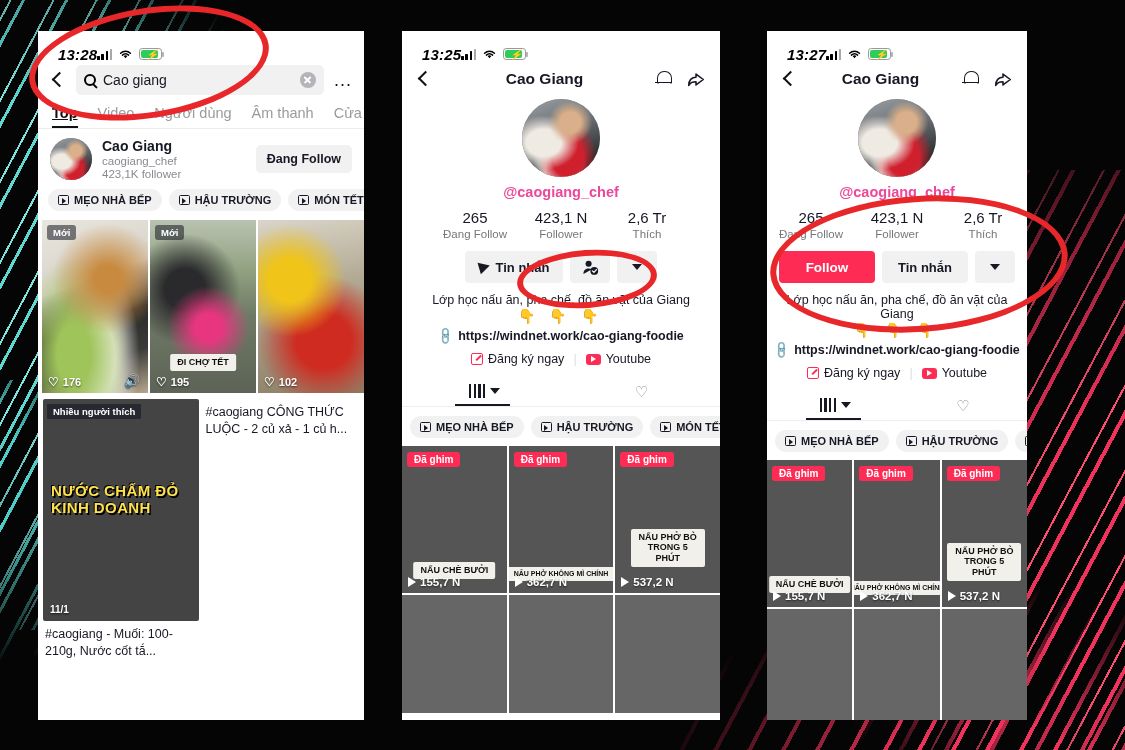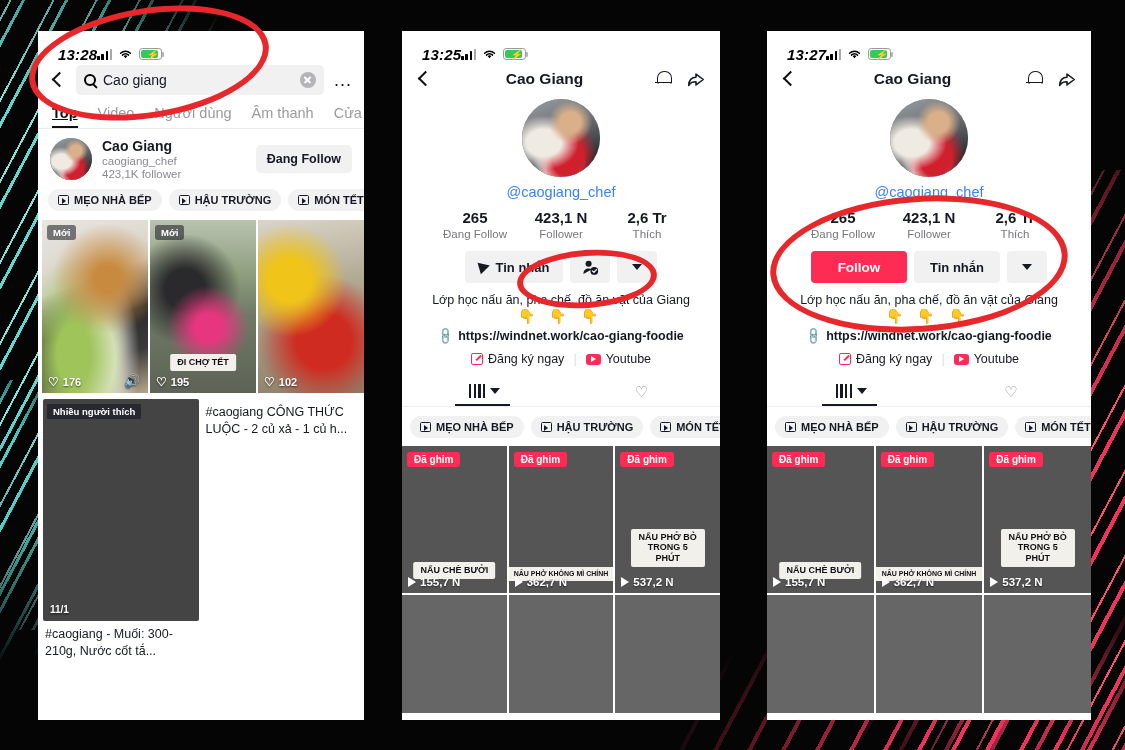--- a/index.html
+++ b/index.html
@@ -67,21 +67,21 @@
   }
 
   
   .phone {
     position: absolute;
     background: #fff;
     overflow: hidden;
   }
   #phone1 { left: 38px;  top: 31px;  width: 326px; height: 689px; }
   #phone2 { left: 402px; top: 31px;  width: 318px; height: 689px; }
-  #phone3 { left: 767px; top: 31px;  width: 324px; height: 689px; }
+  #phone3 { left: 767px; top: 31px;  width: 260px; height: 689px; }
 
   
   .statusbar {
     height: 30px; display: flex; align-items: center;
     justify-content: flex-start; padding: 16px 18px 0 20px; font-style: italic;
   }
   .clock { font-size: 15px; font-weight: 700; color: #000; letter-spacing: .2px; }
   .status-icons { display: flex; align-items: center; gap: 6px; }
   .ico-signal { display: flex; align-items: flex-end; gap: 1.5px; height: 11px; }
   .ico-signal i { width: 2.6px; background: #000; border-radius: .5px; display: block; }
@@ -315,26 +315,26 @@
   }
   .av-art {
     position: absolute; inset: 0;
     background:
       radial-gradient(circle at 62% 30%, #d9b089 0 14%, transparent 30%),
       radial-gradient(ellipse at 28% 56%, #efeae2 0 22%, transparent 44%),
       radial-gradient(ellipse at 58% 74%, #d0202e 0 24%, transparent 46%),
       radial-gradient(ellipse at 48% 92%, #f4f2ee 0 24%, transparent 48%),
       linear-gradient(160deg, #9ba0a4 0%, #6d7176 40%, #2b2d30 78%, #1d1e20 100%);
   }
-  .handle { text-align: center; font-size: 14.5px; font-weight: 400; color: #3b82f6; margin-top: 7px; }
+  .handle { text-align: center; font-size: 14.5px; font-weight: 700; color: #ec4899; margin-top: 7px; }
   .stats {
     display: flex; justify-content: center; gap: 0; margin-top: 9px;
   }
   .stat { width: 86px; text-align: center; }
-  .stat .num { font-size: 15px; font-weight: 700; color: #161823; }
+  .stat .num { font-size: 15px; font-weight: 400; color: #161823; }
   .stat .lbl { font-size: 11.5px; color: #76777c; margin-top: 2px; }
 
   .act-row { display: flex; justify-content: center; gap: 7px; margin-top: 11px; }
   .btn-msg {
     background: #f1f1f2; border-radius: 4px; height: 32px; min-width: 86px;
     display: flex; align-items: center; justify-content: center; gap: 6px;
     font-size: 13px; font-weight: 600; color: #161823; padding: 0 14px; cursor: pointer;
   }
   .btn-follow {
     background: #fe2c55; color: #fff; border-radius: 4px; height: 32px; min-width: 96px;
@@ -527,23 +527,27 @@
           <span class="heart-o">♡</span>
           <span>102</span>
         </div>
       </div>
     </div>
 
     <div class="grid2">
       <div>
         <div class="tile2 img-crab">
           <div class="badge-hot">Nhiều người thích</div>
+          <div class="yellow-title">
+            <span>NƯỚC CHẤM ĐỎ</span><br>
+            <span>KINH DOANH</span>
+          </div>
           <div class="date-stamp">11/1</div>
         </div>
-        <div class="cap2">#caogiang - Muối: 300-210g, Nước cốt tắ...</div>
+        <div class="cap2">#caogiang - Muối: 100-210g, Nước cốt tắ...</div>
       </div>
       <div>
         <div class="cap2">#caogiang CÔNG THỨC LUỘC - 2 củ xả - 1 củ h...</div>
       </div>
     </div>
   </div>
 
   <div class="phone" id="phone2">
 
     <div class="statusbar">

